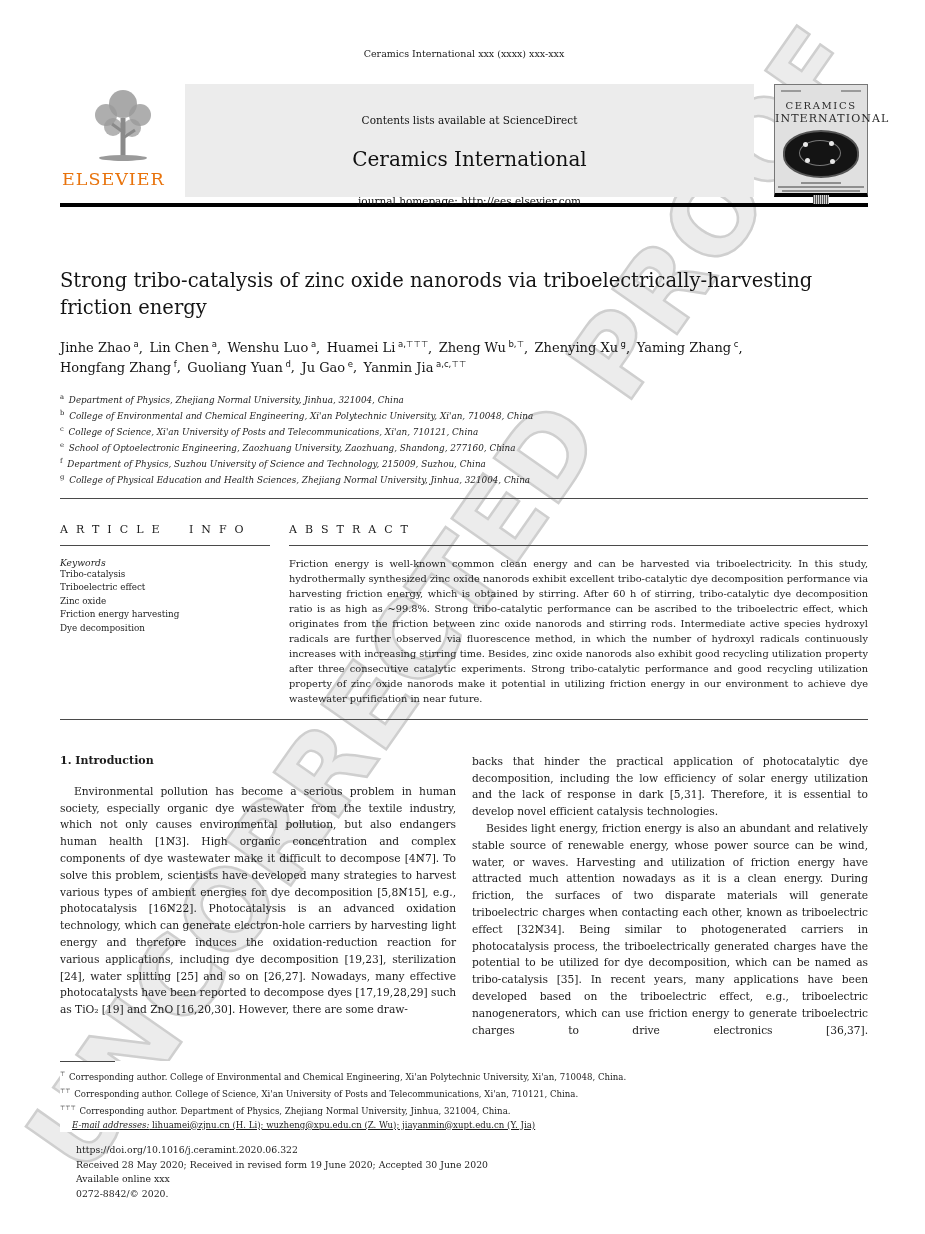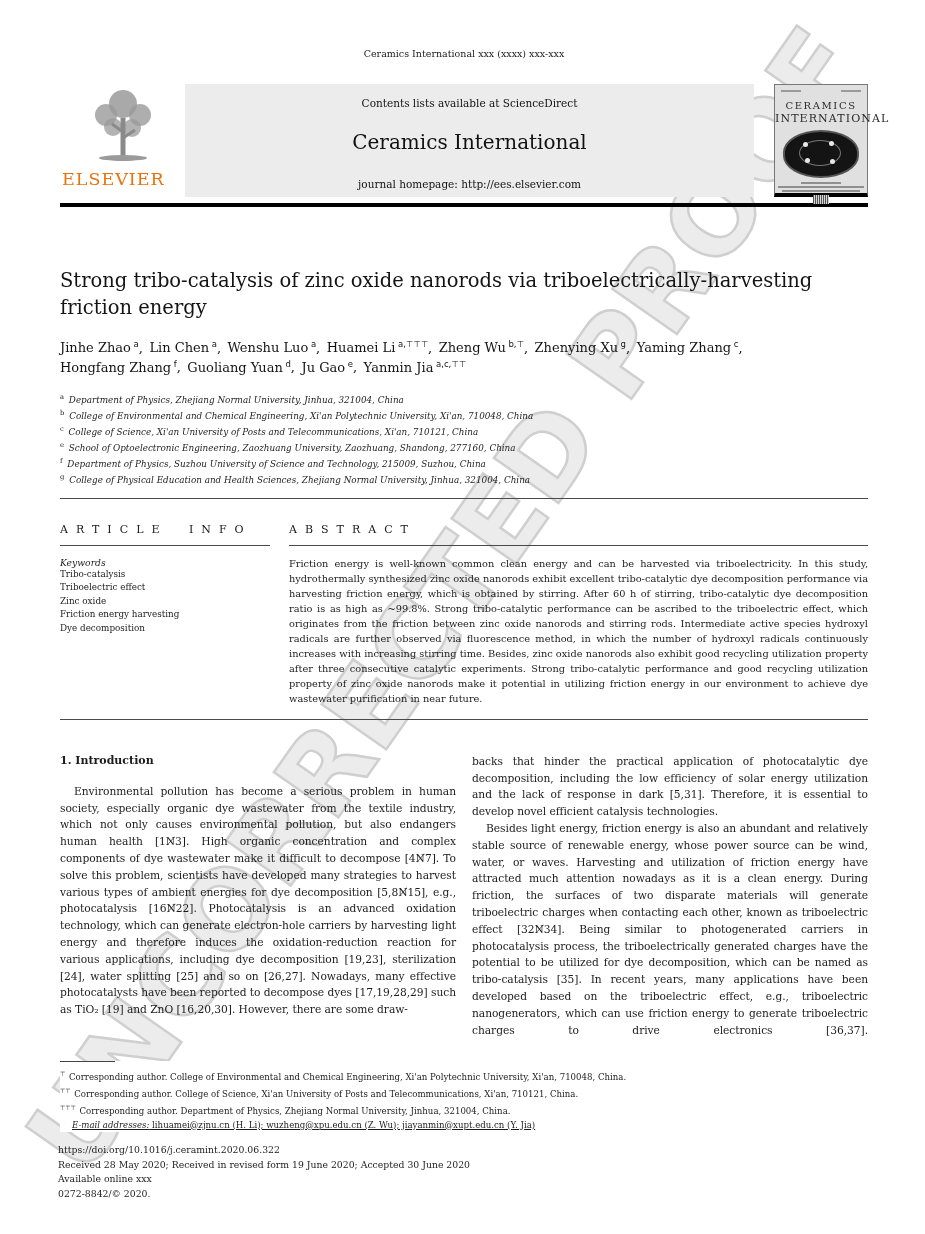--- a/index.html
+++ b/index.html
@@ -18,21 +18,21 @@
     z-index:0;pointer-events:none;
   }
   .content{position:absolute;left:60px;top:0;width:808px;z-index:1;}
   
   .running-head{margin-top:48px;text-align:center;font-size:9.5px;color:#222;}
   
   .banner{margin-top:25px;display:flex;height:113px;}
   .pub-box{width:125px;background:#fff;position:relative;flex:none;}
   .pub-box svg{display:block;margin:0 auto;}
   .elsevier-text{position:absolute;bottom:8px;left:2px;font-size:17.5px;color:#E8730C;letter-spacing:1px;}
-  .banner-center{flex:1;background:#ececec;text-align:center;padding-top:13px;}
+  .banner-center{flex:1;background:#ececec;text-align:center;padding-top:30px;}
   .contents-line{font-size:10.5px;color:#111;}
   .journal-name{font-size:20px;margin-top:21px;color:#111;}
   .homepage-line{font-size:10.5px;margin-top:24px;color:#111;}
   .cover{width:94px;margin-left:20px;flex:none;background:#e0e0e0;border:1px solid #777;
          border-bottom:4px solid #000;box-sizing:border-box;position:relative;}
   .cover-top{display:flex;justify-content:space-between;padding:5px 6px 0;}
   .cover-top i{display:block;width:20px;height:2px;background:#9a9a9a;}
   .cover-title{font-size:10px;letter-spacing:1.6px;margin-top:8px;text-align:center;color:#2a2a2a;}
   .cover-sub{font-size:11px;letter-spacing:1.1px;text-align:center;color:#2a2a2a;margin-top:1px;}
   .cover-photo{width:72px;height:44px;margin:5px auto 4px;background:#141414;border-radius:50%/46%;
@@ -68,21 +68,21 @@
   .indent{text-indent:14px;}
   .last-just{text-align-last:justify;}
   
   .fn-area{position:absolute;top:1061px;left:60px;width:808px;background:#fff;z-index:2;}
   .fn-rule{width:55px;border-top:1px solid #444;margin-bottom:5px;height:0;}
   .fn{font-size:8.6px;line-height:14px;}
   .fn sup{font-size:6px;font-family:"DejaVu Sans","Liberation Sans",sans-serif;margin-right:1px;}
   .email{font-size:8.6px;line-height:14px;padding-left:12px;text-decoration:underline;}
   .email .lbl{font-style:italic;}
   
-  .pub-block{position:absolute;top:1143px;left:58px;z-index:2;}
+  .pub-block{position:absolute;top:1143px;left:76px;z-index:2;}
   .pub-block div{font-size:9.3px;line-height:14.5px;}
 </style>
 </head>
 <body>
 
 <div class="watermark">UNCORRECTED PROOF</div>
 
 <div class="content">
 
   <div class="running-head">Ceramics International xxx (xxxx) xxx-xxx</div>

